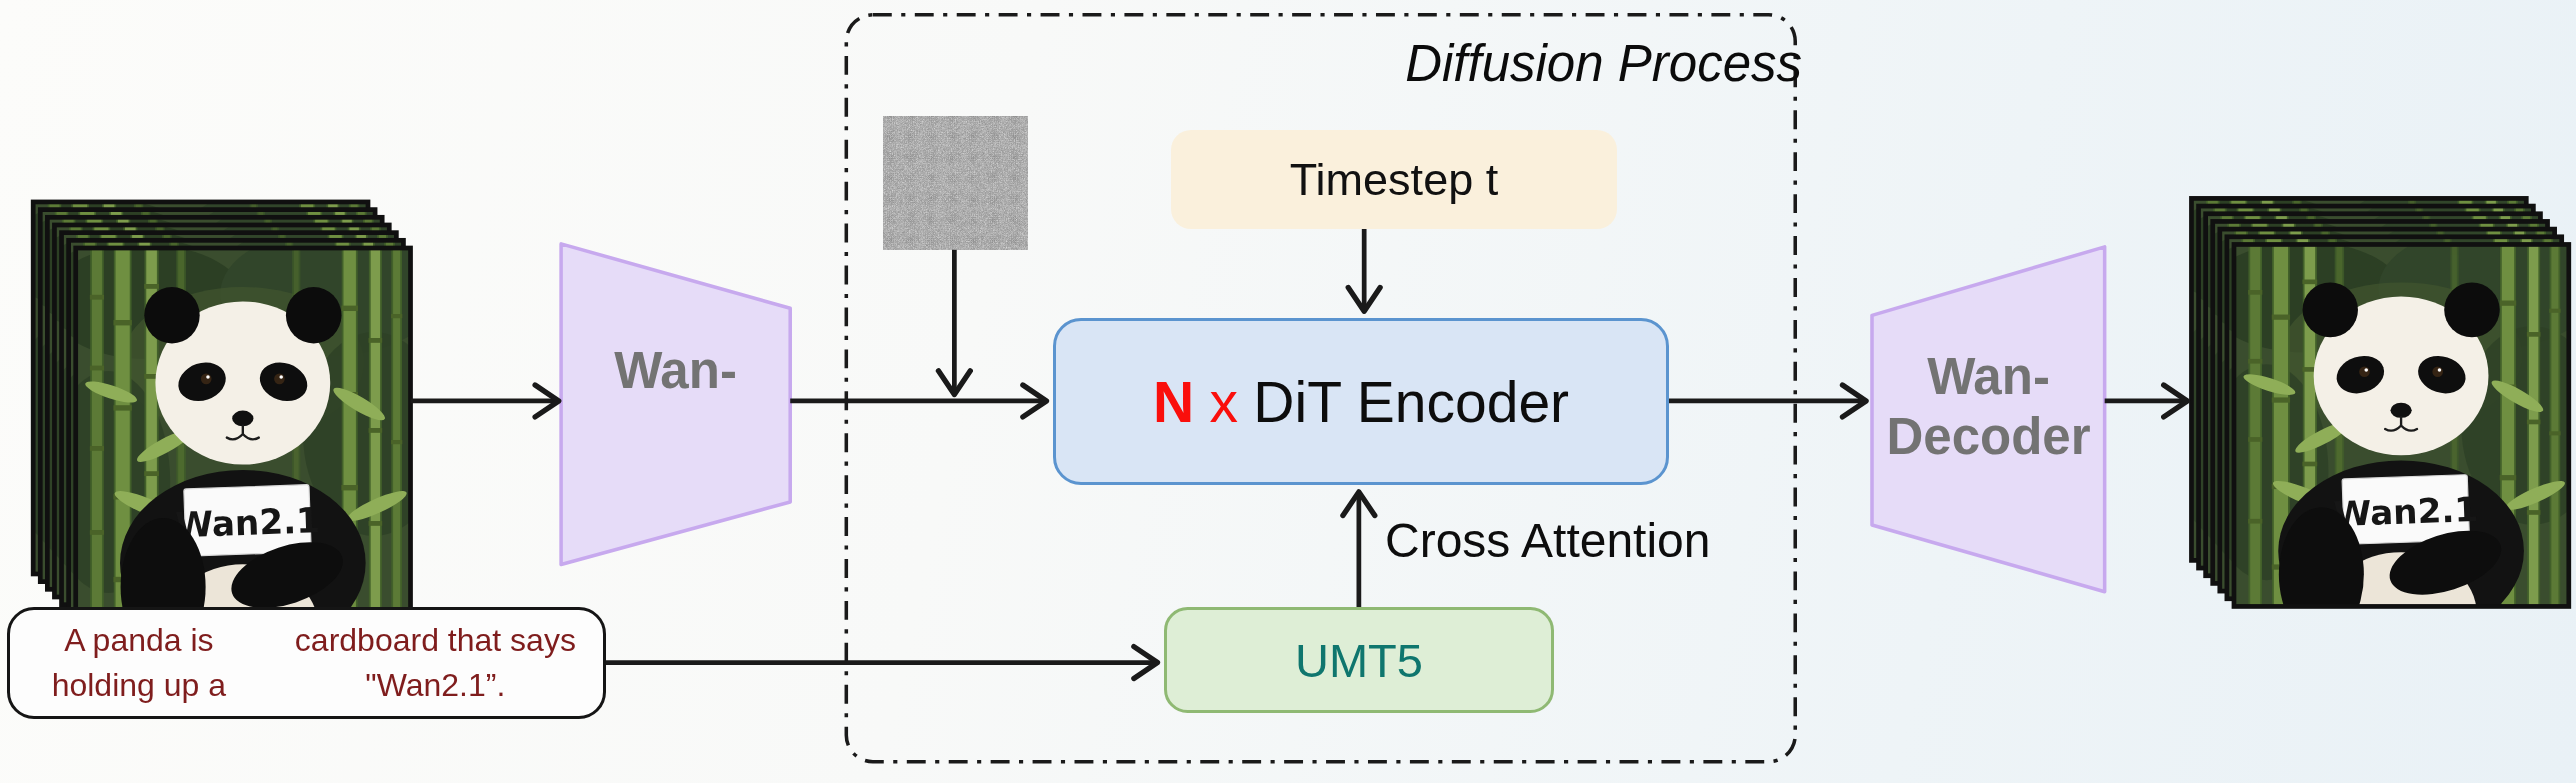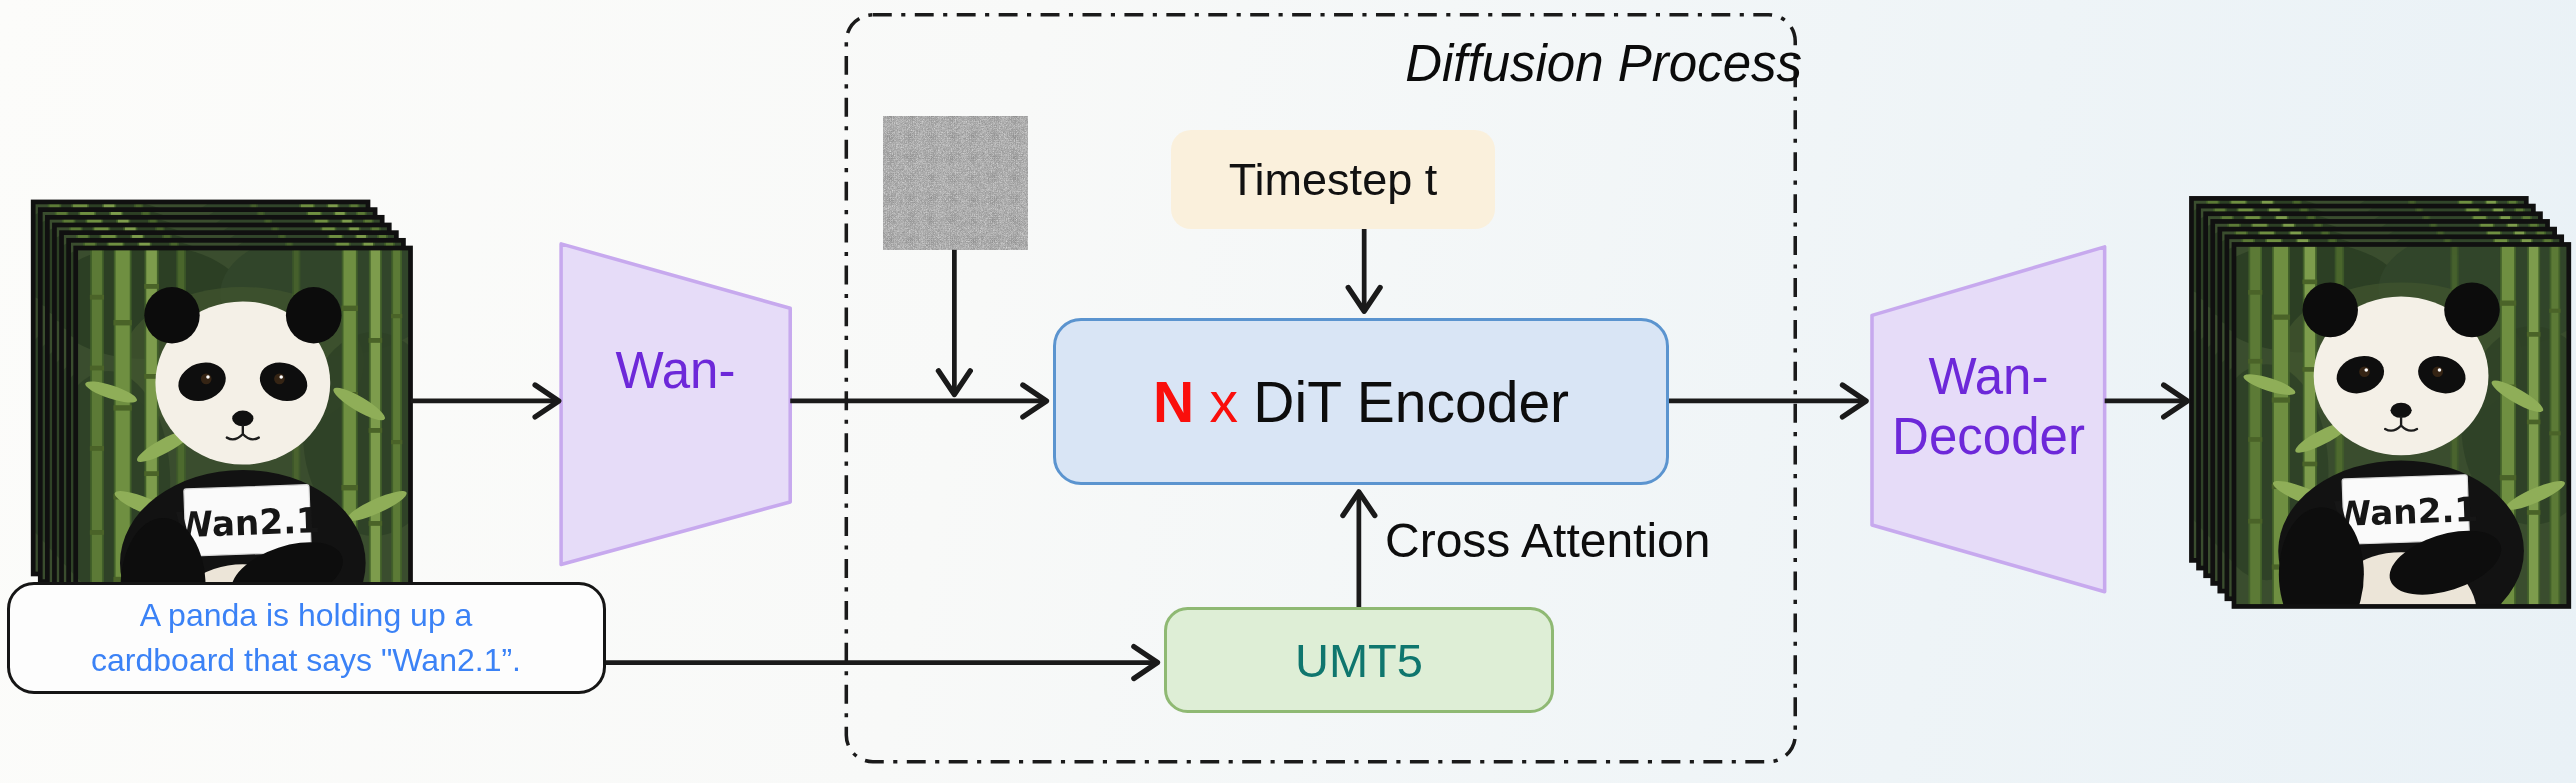--- a/index.html
+++ b/index.html
@@ -9,32 +9,32 @@
     background:linear-gradient(102deg,#fcfcfa 0%,#f8f9f8 38%,#eef4f7 75%,#e9f1f6 100%);
     overflow:hidden;
   }
   .canvas{position:relative;width:2576px;height:783px;}
   .layer{position:absolute;left:0;top:0;width:2576px;height:783px;}
 
   .abs{position:absolute;box-sizing:border-box;}
 
   
   .node{display:flex;align-items:center;justify-content:center;text-align:center;}
-  .timestep-box{left:1171px;top:130px;width:324px;height:99px;background:#faf0dc;border-radius:20px;
+  .timestep-box{left:1171px;top:130px;width:446px;height:99px;background:#faf0dc;border-radius:20px;
     font-size:45px;color:#111;}
   .dit-box{left:1053px;top:318px;width:616px;height:167px;background:#d9e5f5;
     border:3.5px solid #5b94cf;border-radius:28px;font-size:57px;color:#0d0d0d;}
   .dit-box .n{color:#fa0f0c;font-weight:700;}
   .dit-box .times{color:#fa0f0c;margin:0 15.4px;}
   .umt5-box{left:1164px;top:607px;width:390px;height:106px;background:#deeed6;
     border:3.5px solid #8fb973;border-radius:23.6px;font-size:47px;color:#0f766e;}
-  .prompt-box{left:6.5px;top:582px;width:599px;height:112px;background:#fdfdfd;
-    border:3.5px solid #151515;border-radius:27px;font-size:32px;line-height:1.42;color:#3b82f6;
-    flex-direction:column;}
-  .trap-label{font-size:51px;line-height:1.18;color:#6d28d9;text-align:center;}
+  .prompt-box{left:6.5px;top:607px;width:599px;height:112px;background:#fdfdfd;
+    border:3.5px solid #151515;border-radius:27px;font-size:32px;line-height:1.42;color:#7f1d1d;
+    }
+  .trap-label{font-size:51px;line-height:1.18;color:#737373;text-align:center;font-weight:bold;}
   .encoder-label{left:561px;top:341px;width:229px;}
   .decoder-label{left:1872px;top:347px;width:233px;}
   .cross-attn-label{left:1385px;top:513px;font-size:48px;color:#0d0d0d;white-space:nowrap;}
   .diffusion-title{left:1358px;top:34px;width:444px;text-align:right;
     font-size:51px;font-style:italic;color:#0b0b0b;white-space:nowrap;}
 </style>
 </head>
 <body>
 
 <div class="canvas">

